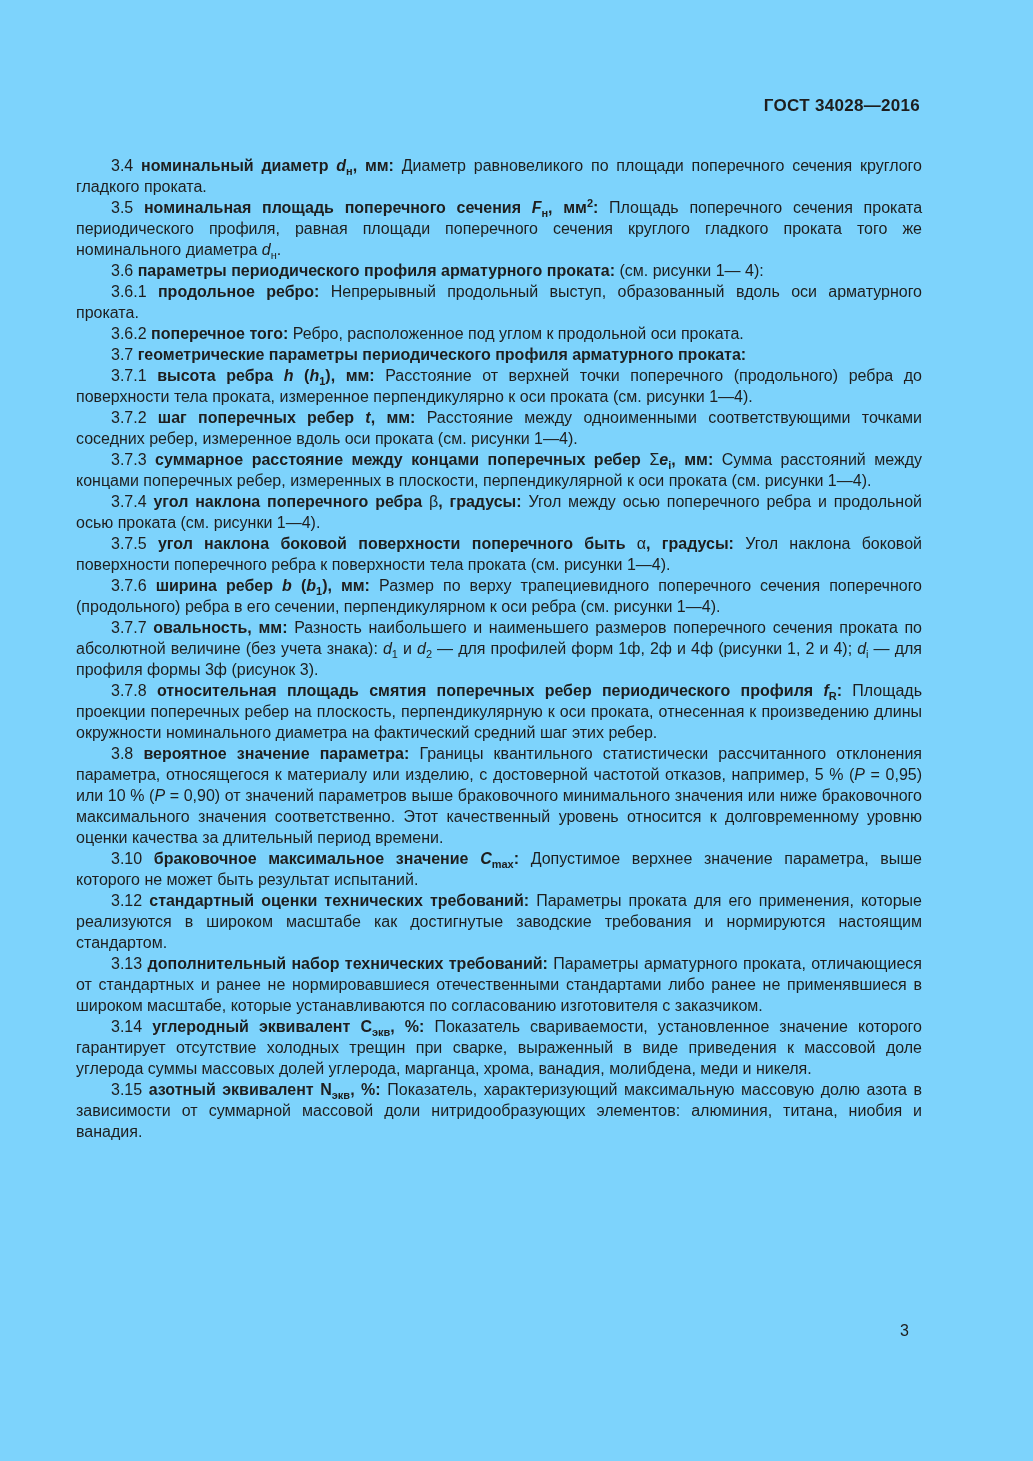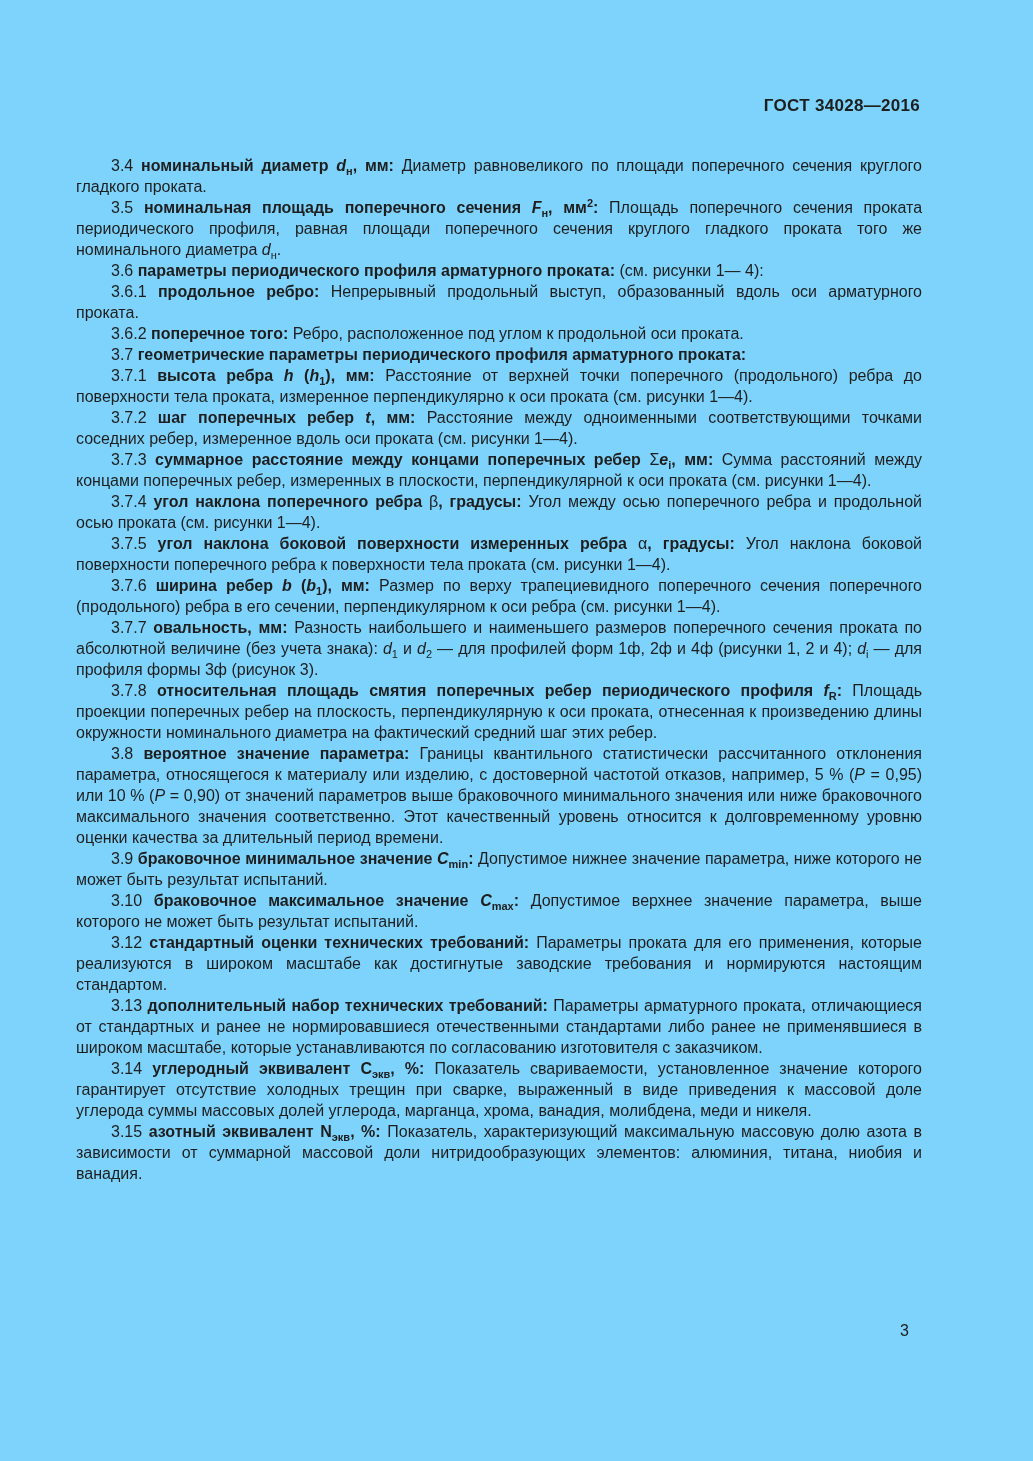--- a/index.html
+++ b/index.html
@@ -53,26 +53,25 @@
       <p class="para"><span class="seg-n">3.4 </span><span class="seg-b">номинальный диаметр </span><span class="seg-bi">d</span><sub class="seg-bsub">н</sub><span class="seg-b">, мм: </span><span class="seg-n">Диаметр равновеликого по площади поперечного сечения круглого гладкого проката.</span></p>
       <p class="para"><span class="seg-n">3.5 </span><span class="seg-b">номинальная площадь поперечного сечения </span><span class="seg-bi">F</span><sub class="seg-bsub">н</sub><span class="seg-b">, мм</span><sup class="seg-bsup">2</sup><span class="seg-b">: </span><span class="seg-n">Площадь поперечного сечения проката периодического профиля, равная площади поперечного сечения круглого гладкого проката того же номинального диаметра </span><span class="seg-i">d</span><sub class="seg-sub">н</sub><span class="seg-n">.</span></p>
       <p class="para"><span class="seg-n">3.6 </span><span class="seg-b">параметры периодического профиля арматурного проката: </span><span class="seg-n">(см. рисунки 1— 4):</span></p>
       <p class="para"><span class="seg-n">3.6.1 </span><span class="seg-b">продольное ребро: </span><span class="seg-n">Непрерывный продольный выступ, образованный вдоль оси арматурного проката.</span></p>
       <p class="para"><span class="seg-n">3.6.2 </span><span class="seg-b">поперечное того: </span><span class="seg-n">Ребро, расположенное под углом к продольной оси проката.</span></p>
       <p class="para"><span class="seg-n">3.7 </span><span class="seg-b">геометрические параметры периодического профиля арматурного проката:</span></p>
       <p class="para"><span class="seg-n">3.7.1 </span><span class="seg-b">высота ребра </span><span class="seg-bi">h</span><span class="seg-b"> (</span><span class="seg-bi">h</span><sub class="seg-bsub">1</sub><span class="seg-b">), мм: </span><span class="seg-n">Расстояние от верхней точки поперечного (продольного) ребра до поверхности тела проката, измеренное перпендикулярно к оси проката (см. рисунки 1—4).</span></p>
       <p class="para"><span class="seg-n">3.7.2 </span><span class="seg-b">шаг поперечных ребер </span><span class="seg-bi">t</span><span class="seg-b">, мм: </span><span class="seg-n">Расстояние между одноименными соответствующими точками соседних ребер, измеренное вдоль оси проката (см. рисунки 1—4).</span></p>
       <p class="para"><span class="seg-n">3.7.3 </span><span class="seg-b">суммарное расстояние между концами поперечных ребер </span><span class="seg-n">Σ</span><span class="seg-bi">e</span><sub class="seg-bsub">i</sub><span class="seg-b">, мм: </span><span class="seg-n">Сумма расстояний между концами поперечных ребер, измеренных в плоскости, перпендикулярной к оси проката (см. рисунки 1—4).</span></p>
       <p class="para"><span class="seg-n">3.7.4 </span><span class="seg-b">угол наклона поперечного ребра </span><span class="seg-n">β</span><span class="seg-b">, градусы: </span><span class="seg-n">Угол между осью поперечного ребра и продольной осью проката (см. рисунки 1—4).</span></p>
-      <p class="para"><span class="seg-n">3.7.5 </span><span class="seg-b">угол наклона боковой поверхности измеренных ребра </span><span class="seg-n">α</span><span class="seg-b">, градусы: </span><span class="seg-n">Угол наклона боковой поверхности поперечного ребра к поверхности тела проката (см. рисунки 1—4).</span></p>
+      <p class="para"><span class="seg-n">3.7.5 </span><span class="seg-b">угол наклона боковой поверхности поперечного быть </span><span class="seg-n">α</span><span class="seg-b">, градусы: </span><span class="seg-n">Угол наклона боковой поверхности поперечного ребра к поверхности тела проката (см. рисунки 1—4).</span></p>
       <p class="para"><span class="seg-n">3.7.6 </span><span class="seg-b">ширина ребер </span><span class="seg-bi">b</span><span class="seg-b"> (</span><span class="seg-bi">b</span><sub class="seg-bsub">1</sub><span class="seg-b">), мм: </span><span class="seg-n">Размер по верху трапециевидного поперечного сечения поперечного (продольного) ребра в его сечении, перпендикулярном к оси ребра (см. рисунки 1—4).</span></p>
       <p class="para"><span class="seg-n">3.7.7 </span><span class="seg-b">овальность, мм: </span><span class="seg-n">Разность наибольшего и наименьшего размеров поперечного сечения проката по абсолютной величине (без учета знака): </span><span class="seg-i">d</span><sub class="seg-sub">1</sub><span class="seg-n"> и </span><span class="seg-i">d</span><sub class="seg-sub">2</sub><span class="seg-n"> — для профилей форм 1ф, 2ф и 4ф (рисунки 1, 2 и 4); </span><span class="seg-i">d</span><sub class="seg-sub">i</sub><span class="seg-n"> — для профиля формы 3ф (рисунок 3).</span></p>
       <p class="para"><span class="seg-n">3.7.8 </span><span class="seg-b">относительная площадь смятия поперечных ребер периодического профиля </span><span class="seg-bi">f</span><sub class="seg-bsub">R</sub><span class="seg-b">: </span><span class="seg-n">Площадь проекции поперечных ребер на плоскость, перпендикулярную к оси проката, отнесенная к произведению длины окружности номинального диаметра на фактический средний шаг этих ребер.</span></p>
       <p class="para"><span class="seg-n">3.8 </span><span class="seg-b">вероятное значение параметра: </span><span class="seg-n">Границы квантильного статистически рассчитанного отклонения параметра, относящегося к материалу или изделию, с достоверной частотой отказов, например, 5 % (</span><span class="seg-i">P</span><span class="seg-n"> = 0,95) или 10 % (</span><span class="seg-i">P</span><span class="seg-n"> = 0,90) от значений параметров выше браковочного минимального значения или ниже браковочного максимального значения соответственно. Этот качественный уровень относится к долговременному уровню оценки качества за длительный период времени.</span></p>
-      <p class="para"><span class="seg-n">3.9 </span><span class="seg-b">браковочное минимальное значение </span><span class="seg-bi">C</span><sub class="seg-bsub">min</sub><span class="seg-b">: </span><span class="seg-n">Допустимое нижнее значение параметра, ниже которого не может быть результат испытаний.</span></p>
       <p class="para"><span class="seg-n">3.10 </span><span class="seg-b">браковочное максимальное значение </span><span class="seg-bi">C</span><sub class="seg-bsub">max</sub><span class="seg-b">: </span><span class="seg-n">Допустимое верхнее значение параметра, выше которого не может быть результат испытаний.</span></p>
       <p class="para"><span class="seg-n">3.12 </span><span class="seg-b">стандартный оценки технических требований: </span><span class="seg-n">Параметры проката для его применения, которые реализуются в широком масштабе как достигнутые заводские требования и нормируются настоящим стандартом.</span></p>
       <p class="para"><span class="seg-n">3.13 </span><span class="seg-b">дополнительный набор технических требований: </span><span class="seg-n">Параметры арматурного проката, отличающиеся от стандартных и ранее не нормировавшиеся отечественными стандартами либо ранее не применявшиеся в широком масштабе, которые устанавливаются по согласованию изготовителя с заказчиком.</span></p>
       <p class="para"><span class="seg-n">3.14 </span><span class="seg-b">углеродный эквивалент С</span><sub class="seg-bsub">экв</sub><span class="seg-b">, %: </span><span class="seg-n">Показатель свариваемости, установленное значение которого гарантирует отсутствие холодных трещин при сварке, выраженный в виде приведения к массовой доле углерода суммы массовых долей углерода, марганца, хрома, ванадия, молибдена, меди и никеля.</span></p>
       <p class="para"><span class="seg-n">3.15 </span><span class="seg-b">азотный эквивалент N</span><sub class="seg-bsub">экв</sub><span class="seg-b">, %: </span><span class="seg-n">Показатель, характеризующий максимальную массовую долю азота в зависимости от суммарной массовой доли нитридообразующих элементов: алюминия, титана, ниобия и ванадия.</span></p>
     </div>
 
   <div class="page-number">3</div>
 </div>
 

